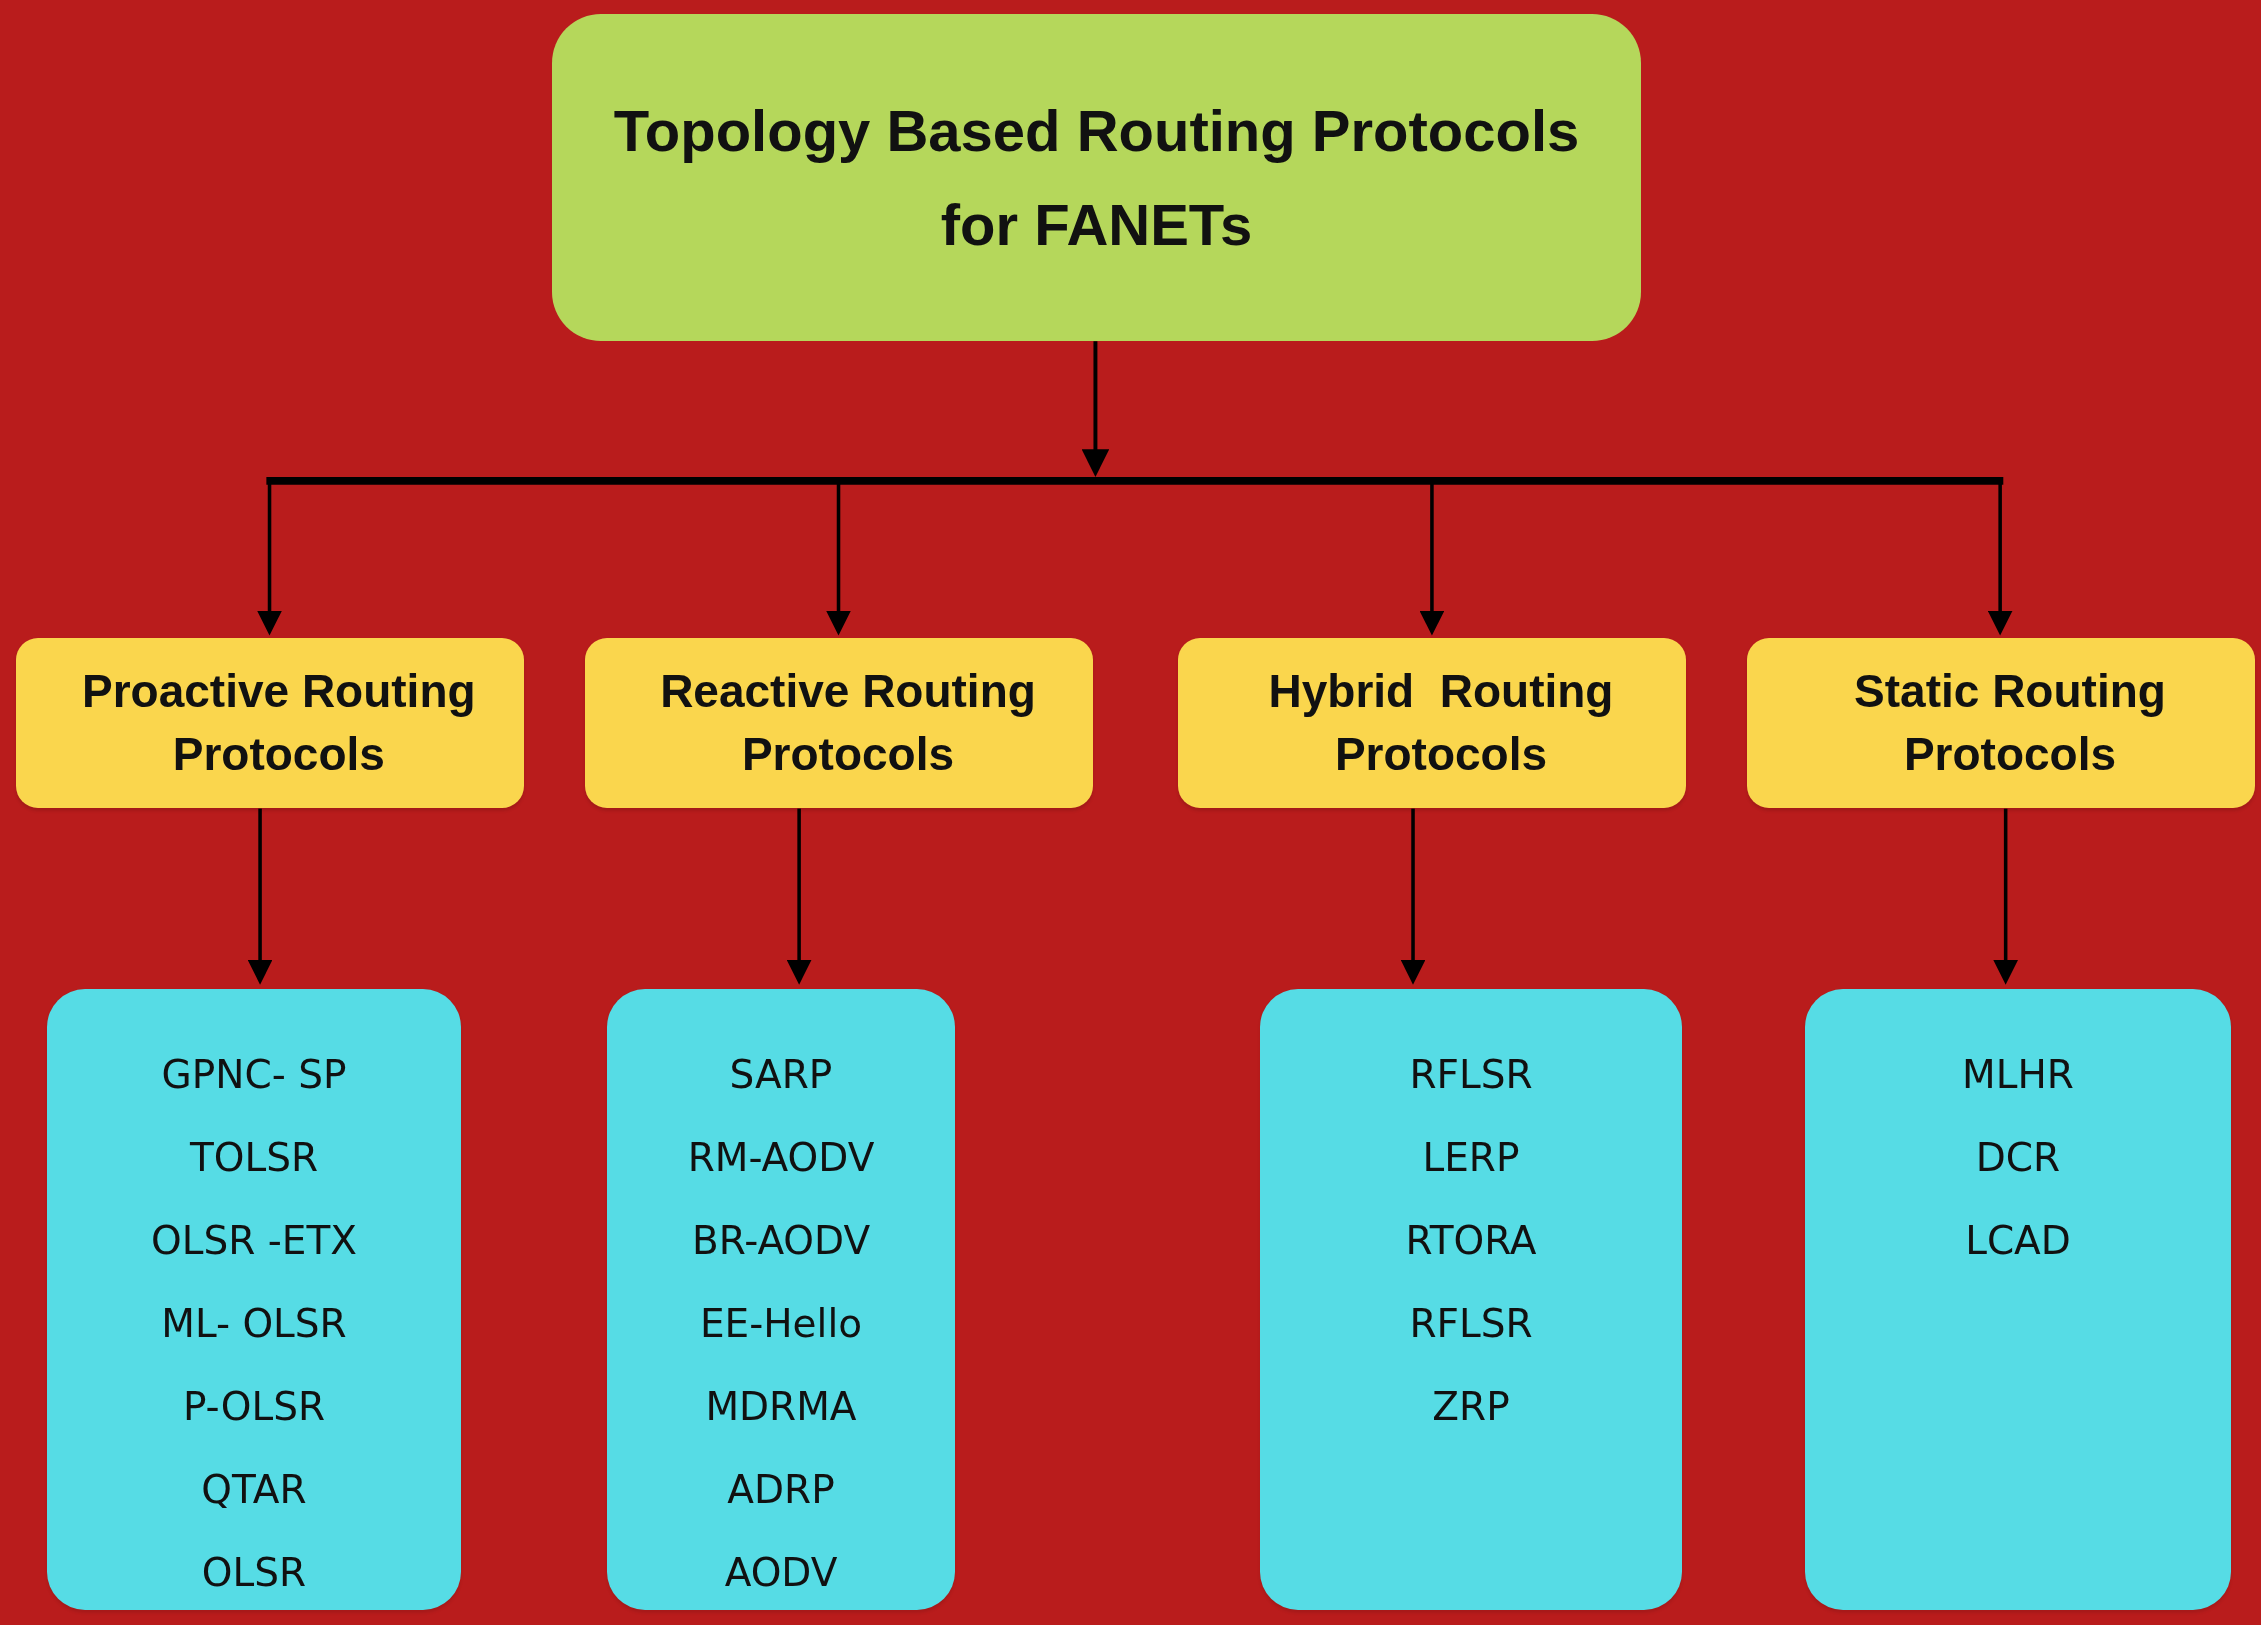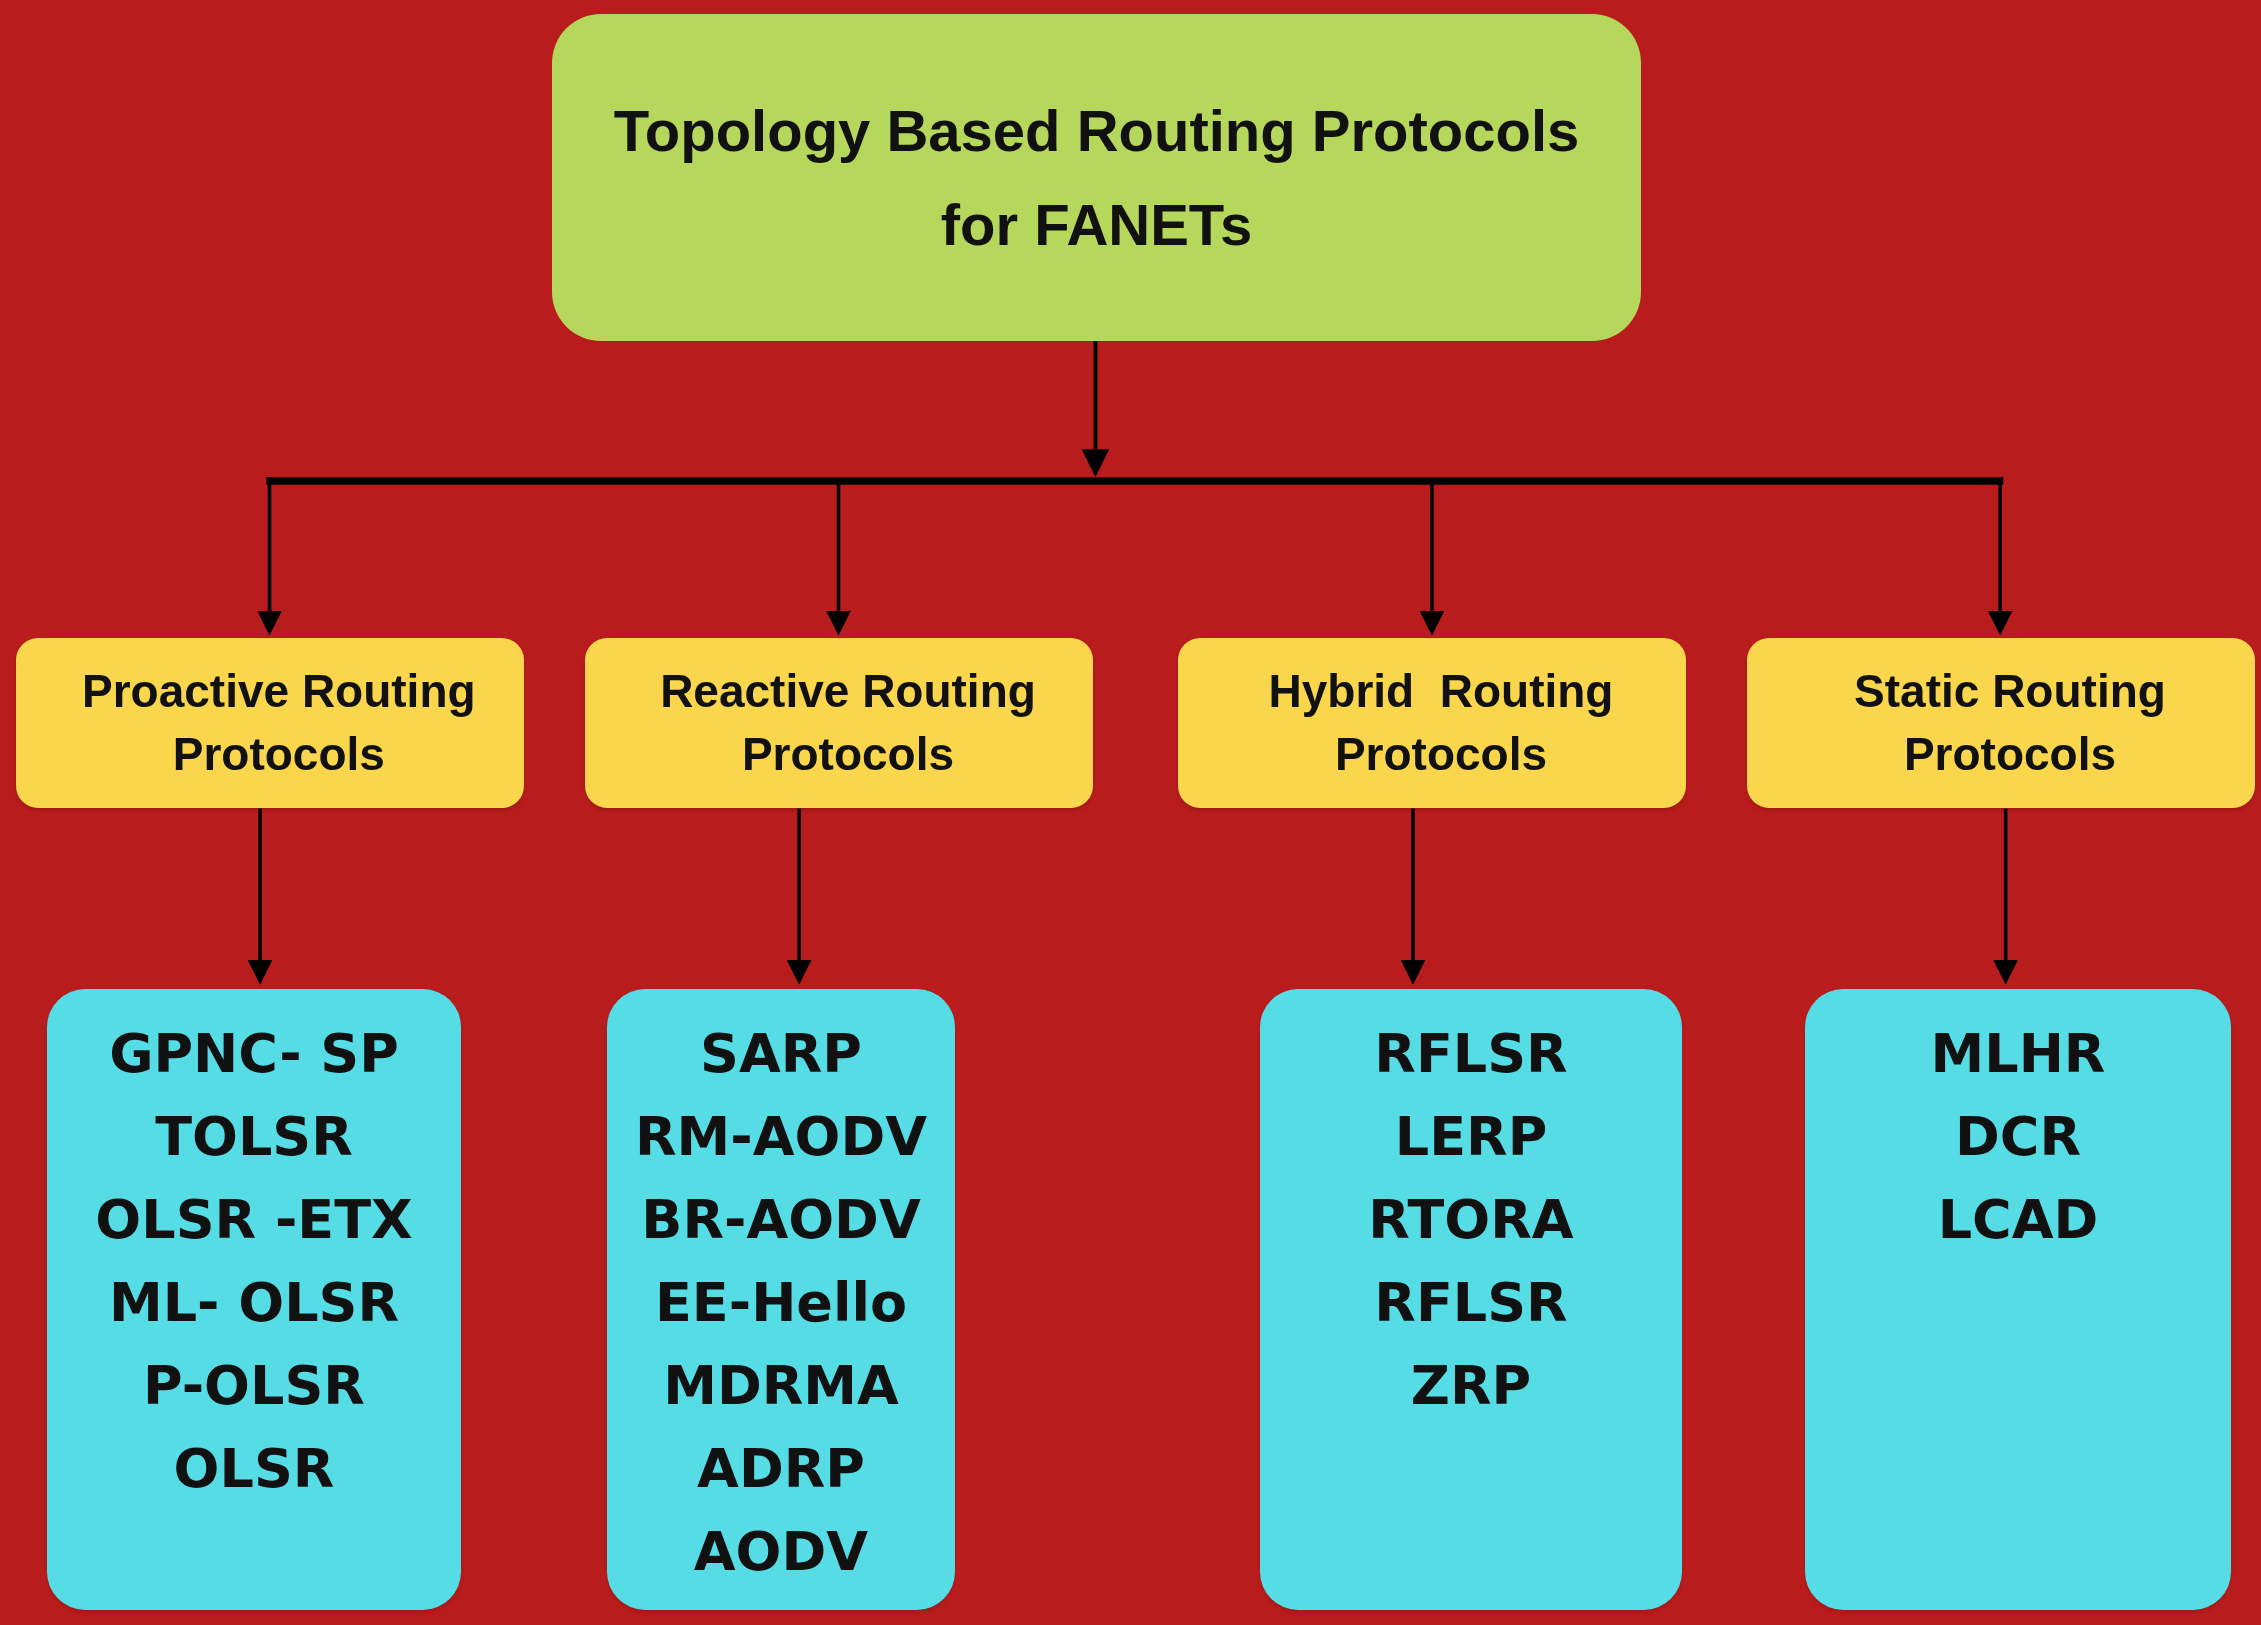--- a/index.html
+++ b/index.html
@@ -61,25 +61,25 @@
   .cat-2 { left: 585px; }
   .cat-3 { left: 1178px; }
   .cat-4 { left: 1747px; }
   .list-node {
     position: absolute;
     top: 989px;
     height: 621px;
     background: var(--list-fill, #56DCE5);
     border-radius: 38px;
     box-sizing: border-box;
-    padding-top: 23px;
+    padding-top: 44px;
     text-align: center;
     font-family: "DejaVu Sans", sans-serif;
-    font-size: 54px;
-    font-weight: 700;
+    font-size: 39px;
+    font-weight: 400;
     box-shadow: 0 2.4px 3.2px rgba(0,0,0,0.10);
   }
   .list-1 { left: 47px;   width: 414px; }
   .list-2 { left: 607px;  width: 348px; }
   .list-3 { left: 1218px; width: 422px; margin-left: 42px; }
   .list-4 { left: 1805px; width: 426px; }
   .protocol-item {
     height: 83px;
     line-height: 83px;
     white-space: pre-wrap;
@@ -133,20 +133,21 @@
     <div>Static Routing</div>
     <div>Protocols</div>
   </div>
 
   <div class="list-node list-1">
     <div class="protocol-item">GPNC- SP</div>
     <div class="protocol-item">TOLSR</div>
     <div class="protocol-item">OLSR -ETX</div>
     <div class="protocol-item">ML- OLSR</div>
     <div class="protocol-item">P-OLSR</div>
+    <div class="protocol-item">QTAR</div>
     <div class="protocol-item">OLSR</div>
   </div>
 
   <div class="list-node list-2">
     <div class="protocol-item">SARP</div>
     <div class="protocol-item">RM-AODV</div>
     <div class="protocol-item">BR-AODV</div>
     <div class="protocol-item">EE-Hello</div>
     <div class="protocol-item">MDRMA</div>
     <div class="protocol-item">ADRP</div>

